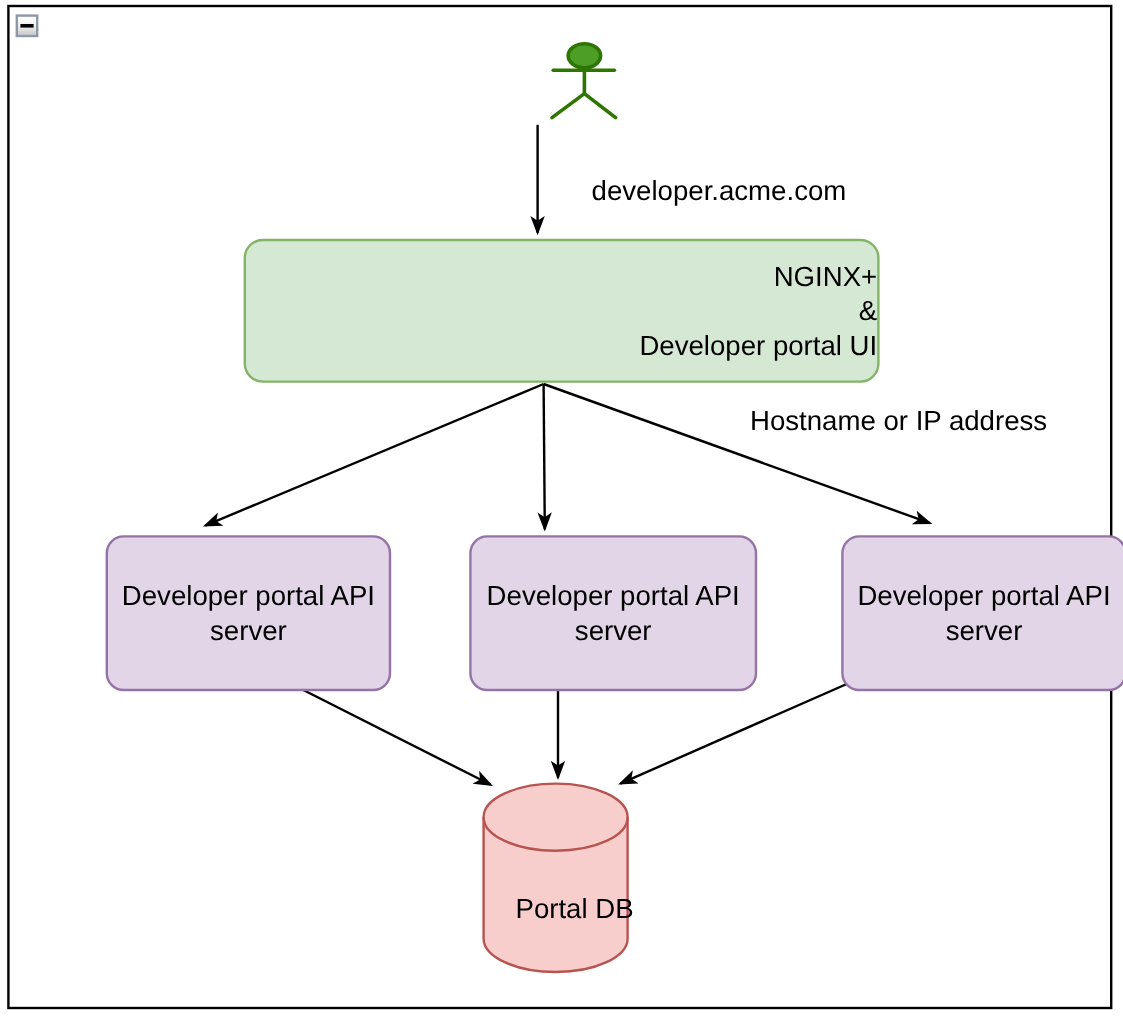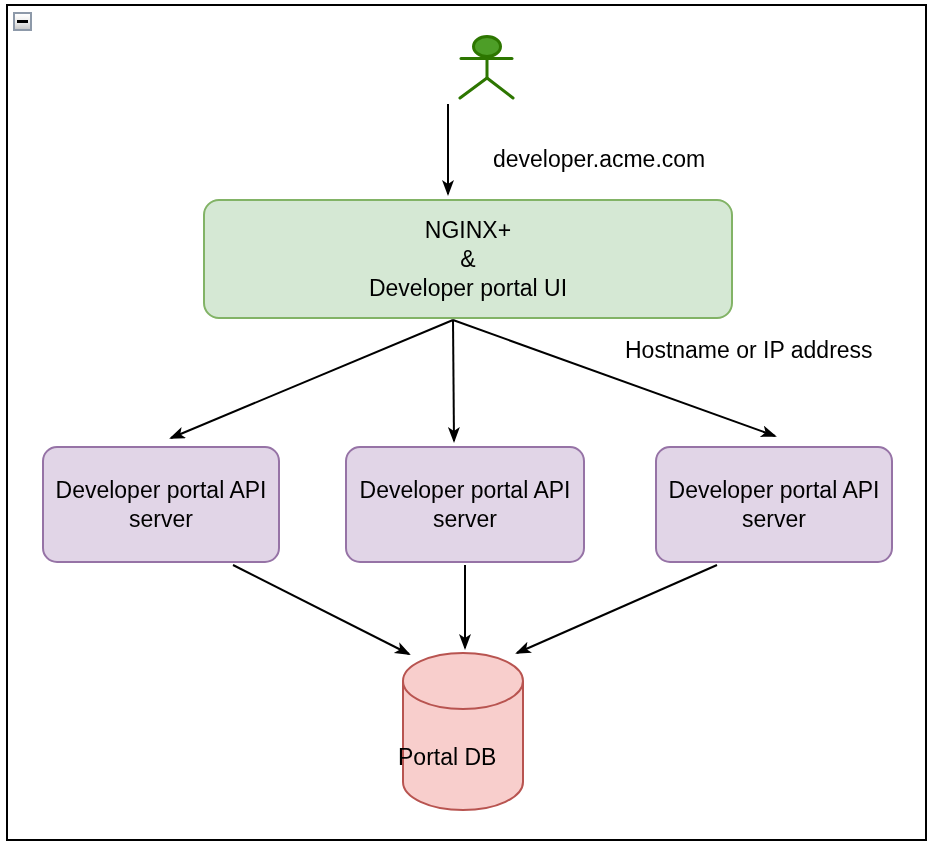--- a/index.html
+++ b/index.html
@@ -65,48 +65,50 @@
     z-index: 2;
   }
   .node.green {
     left: 203px;
     top: 199px;
     width: 530px;
     height: 120px;
     background: #d5e8d4;
     border: 2px solid #82b366;
     border-radius: 16px;
+    align-items: flex-end;
   }
   .node.purple {
     top: 446px;
     width: 238px;
-    height: 117px;
+    height: 130px;
     background: #e1d5e7;
     border: 2px solid #9673a6;
     border-radius: 15px;
     padding: 0 8px;
+    margin-left: 46px;
   }
   .node.purple.p1 { left: 42px; }
   .node.purple.p2 { left: 345px; width: 240px; }
   .node.purple.p3 { left: 655px; }
   .edge-label {
     position: absolute;
     font-size: 23px;
     color: #000000;
     white-space: nowrap;
     z-index: 3;
   }
   .label-dev { left: 493px; top: 146px; }
   .label-host { left: 625px; top: 337px; }
   .label-db {
     position: absolute;
     left: 398px;
     top: 744px;
     width: 130px;
-    text-align: left;
+    text-align: right;
     font-size: 23px;
     color: #000000;
     z-index: 3;
   }
 </style>
 </head>
 <body>
 
 <div id="stage">
 

